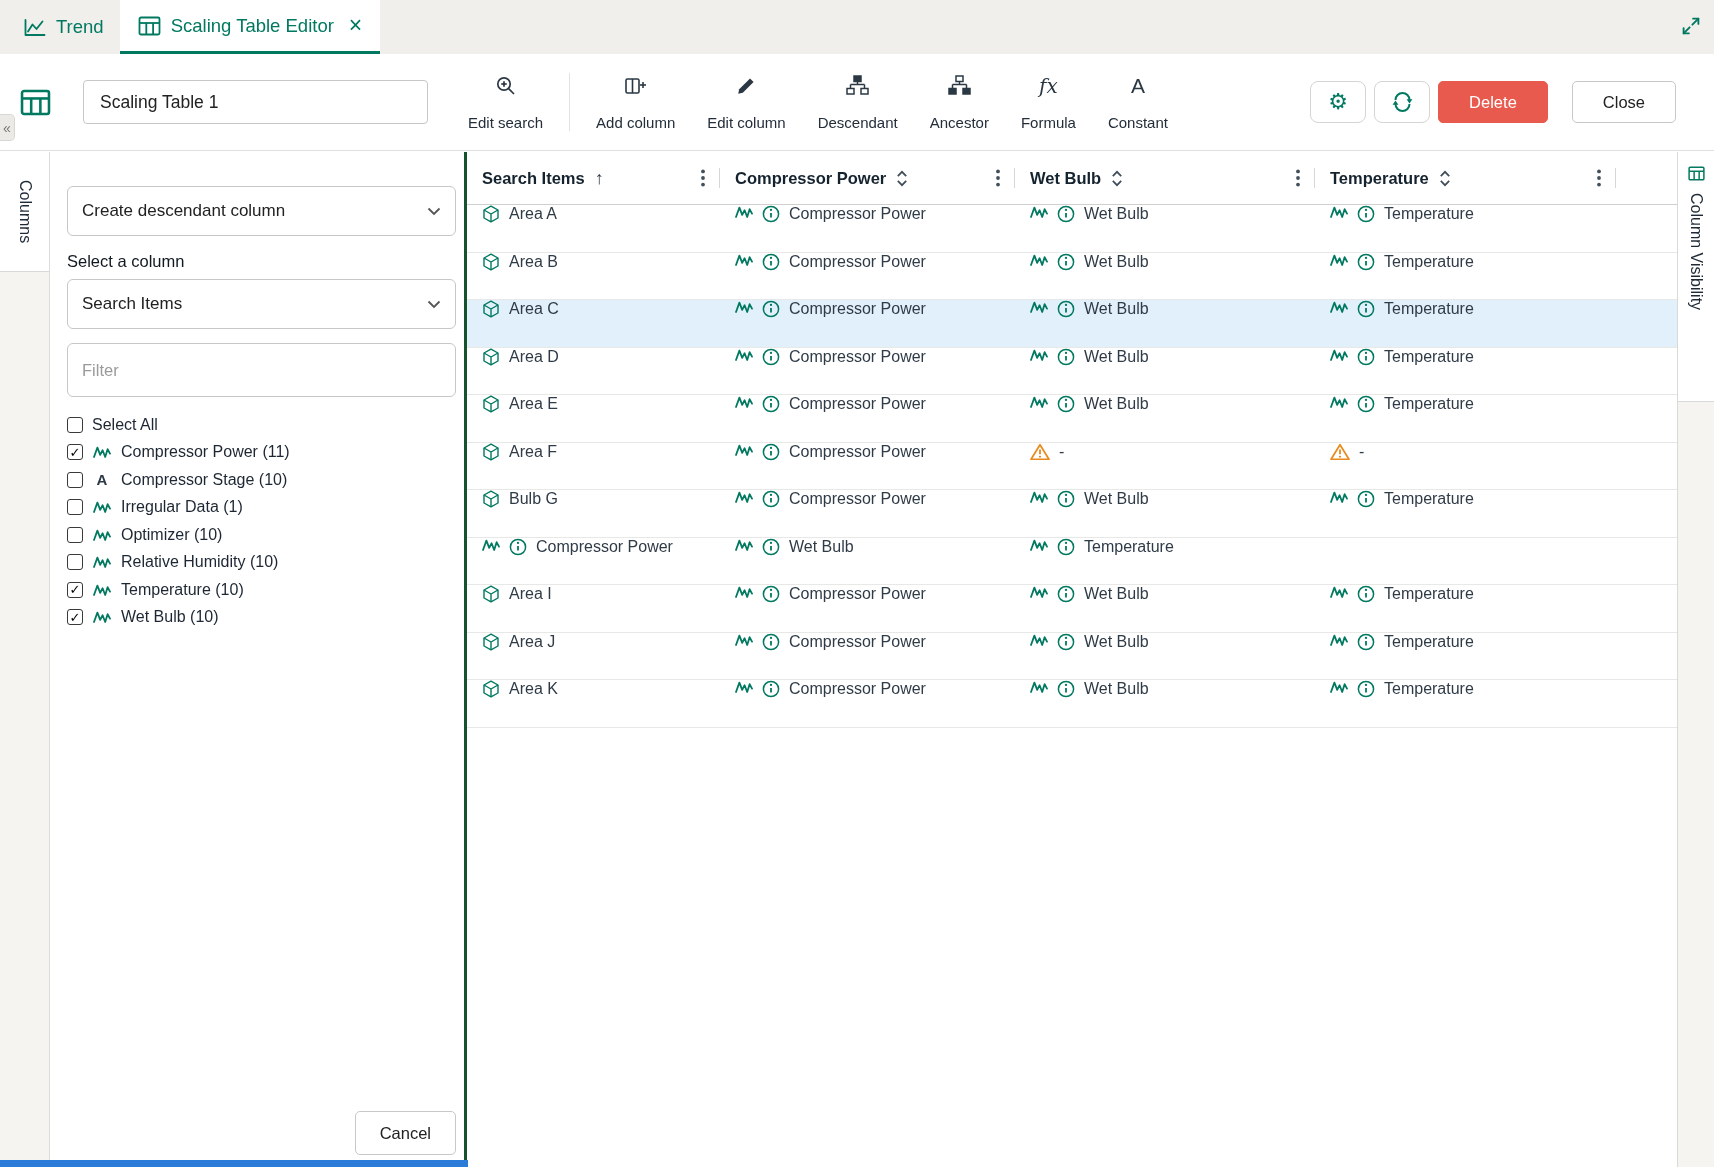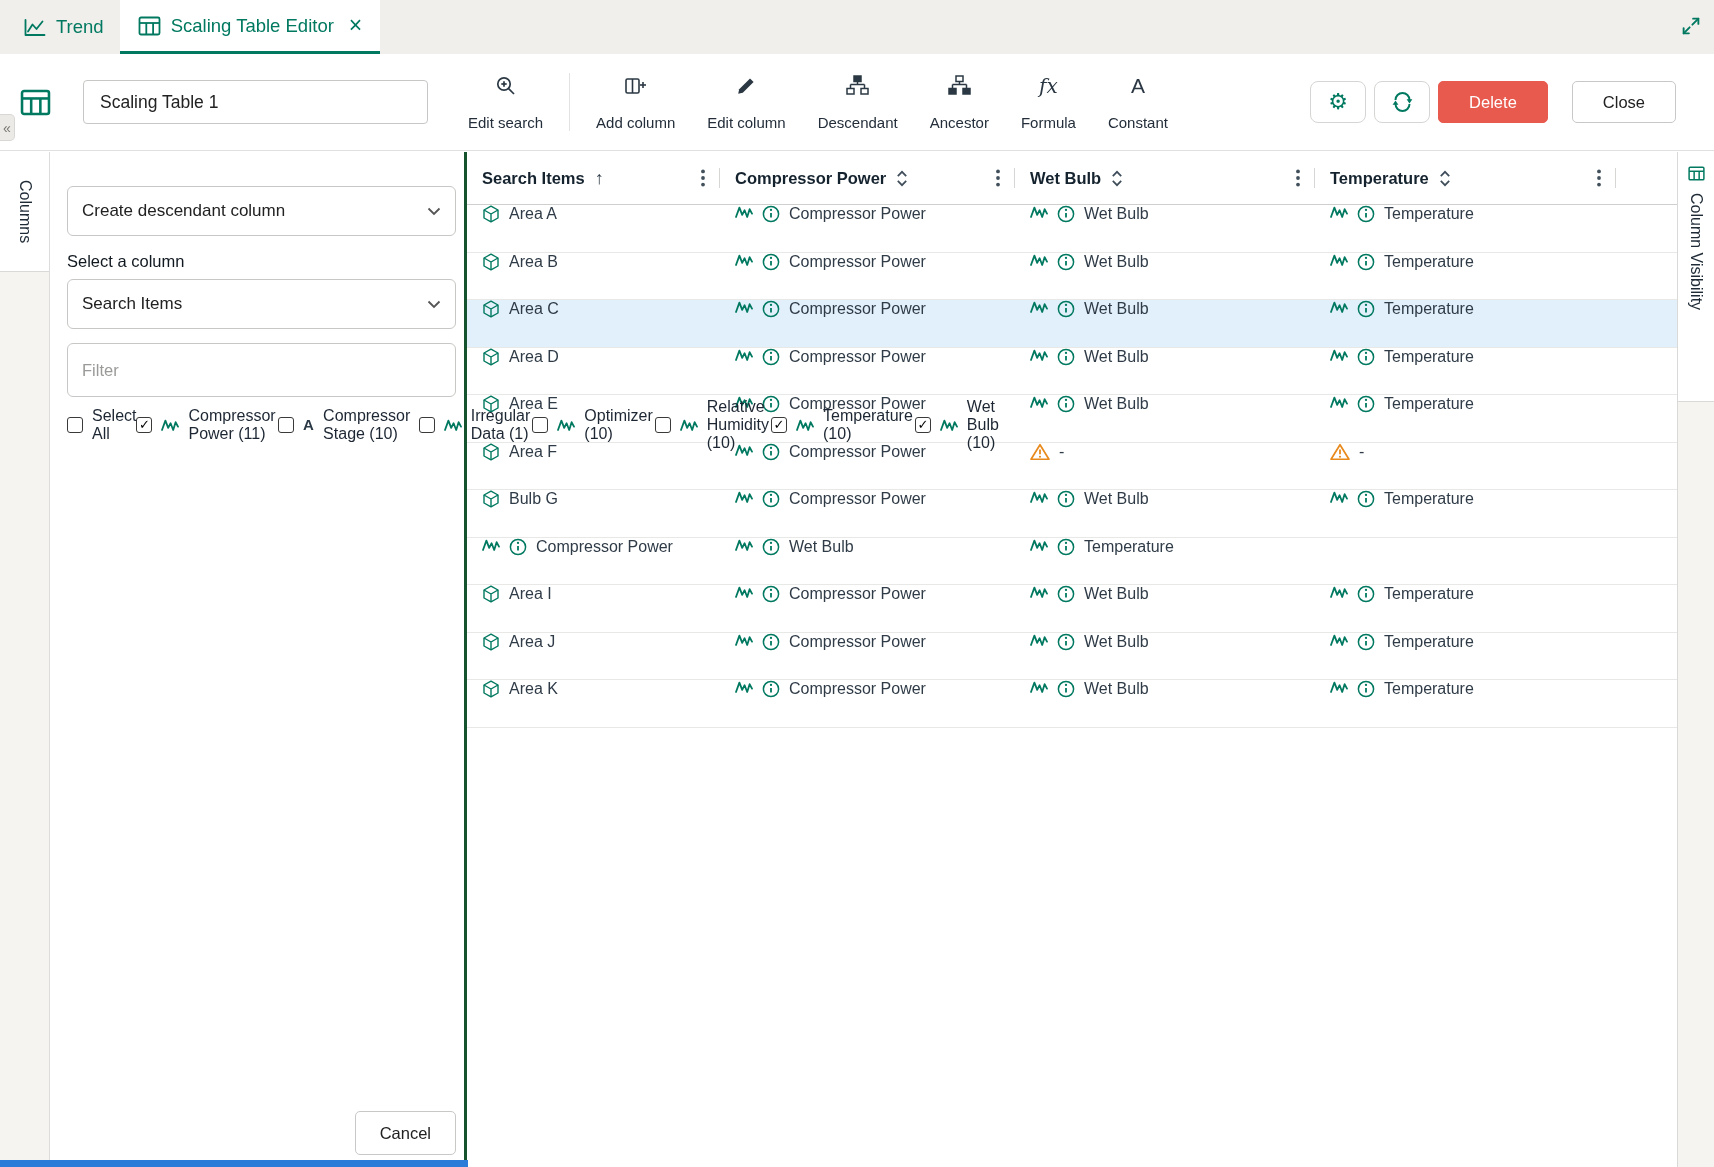--- a/index.html
+++ b/index.html
@@ -44,21 +44,21 @@
   .left-gutter{width:50px;background:#f5f4f1;border-right:1px solid #dcdcda;position:relative;flex:none}
   .columns-tab{width:100%;height:120px;background:#fff;border-bottom:1px solid #d9d9d7;display:flex;align-items:center;justify-content:center}
   .vtext{writing-mode:vertical-rl;font-size:16px;color:#1e2a36;white-space:nowrap}
   .collapse-handle{position:absolute;left:0;top:-38px;width:15px;height:27px;background:#eceae7;border:1px solid #d8d7d4;border-left:none;border-radius:0 5px 5px 0;display:flex;align-items:center;justify-content:center;font-size:14px;color:#77776f;cursor:pointer}
 
   .sidebar{width:417px;flex:none;background:#fff;border-right:3px solid #14532d;position:relative;padding:34px 8px 0 17px}
   .dropdown{height:50px;border:1px solid #c7c7c5;border-radius:6px;background:#fff;display:flex;align-items:center;justify-content:space-between;padding:0 14px;font-size:17px;color:#222;cursor:pointer}
   .section-label{font-size:16.5px;font-weight:normal;color:#101820;margin:16px 0 8px}
   .filter-input{width:100%;height:54px;border:1px solid #c7c7c5;border-radius:6px;padding:0 14px;font-size:16.5px;margin-top:14px;font-family:inherit;color:#222;outline:none}
   .filter-input::placeholder{color:#9a9a98}
-  .check-list{margin-top:14px;display:flex;flex-direction:row}
+  .check-list{margin-top:14px;display:flex;flex-direction:column}
   .check-row{display:flex;align-items:center;gap:9px;height:27.5px;font-size:16px;color:#1d2733;cursor:pointer}
   .cb{flex:none;width:16px;height:16px;border:1.5px solid #3a3a38;border-radius:3px;background:#fff;display:flex;align-items:center;justify-content:center;font-size:13px;font-weight:bold;color:#000;line-height:1}
   .cb.checked::after{content:"✓"}
   .itm-icon{width:20px;display:flex;justify-content:center;align-items:center;color:var(--primary)}
   .str-glyph{color:#2b3845;font-weight:bold;font-size:15px}
   .cancel-btn{position:absolute;right:8px;bottom:12px;height:44px;padding:0 24px;background:#fff;border:1px solid #c8c8c6;border-radius:5px;font-size:16.5px;color:#222;cursor:pointer;font-family:inherit}
 
   
   .table{flex:1;background:#fff;min-width:0;display:flex;flex-direction:column}
   .thead,.tr{display:grid;grid-template-columns:253px 295px 300px 301px 1fr}

